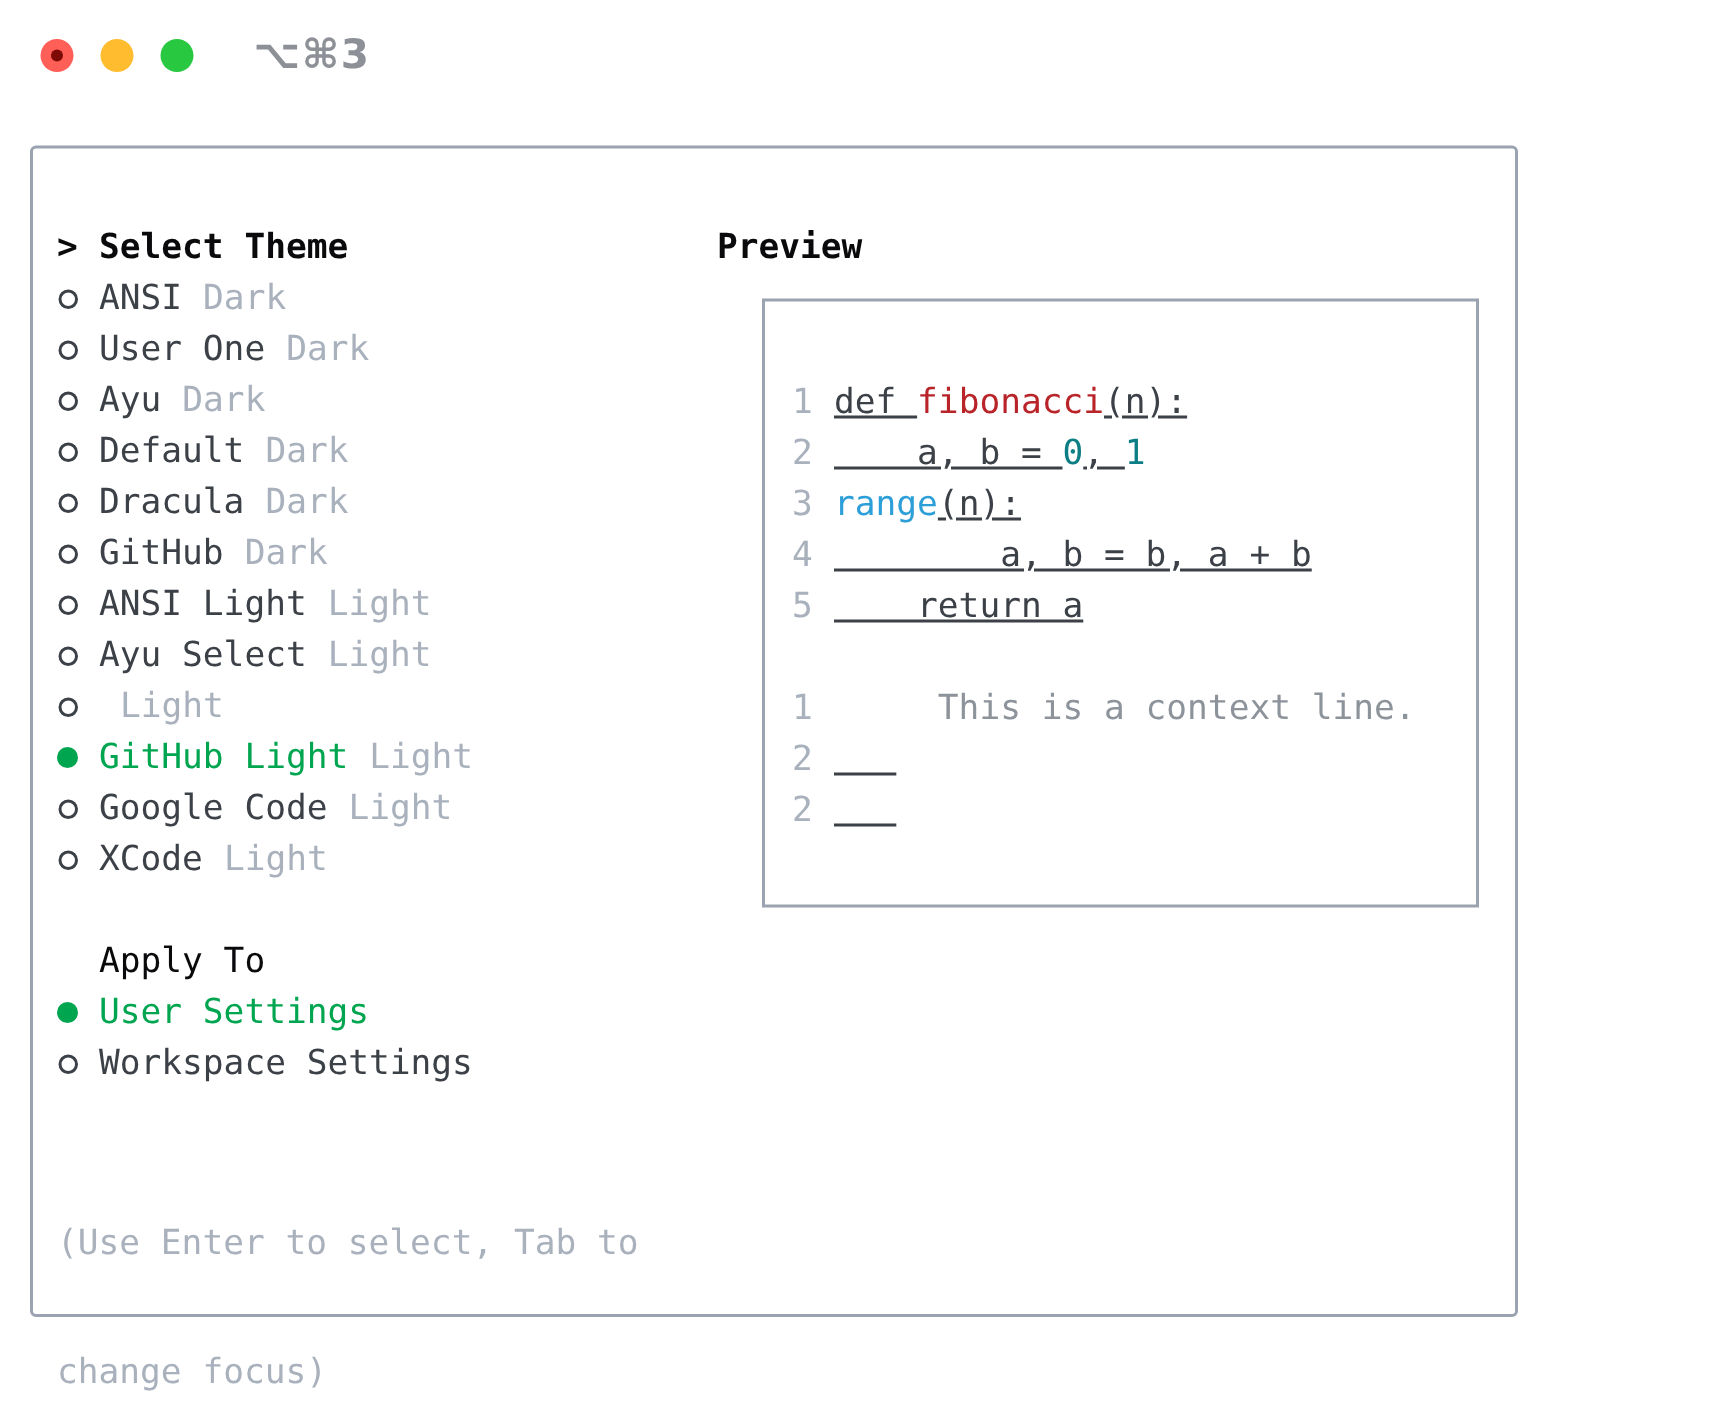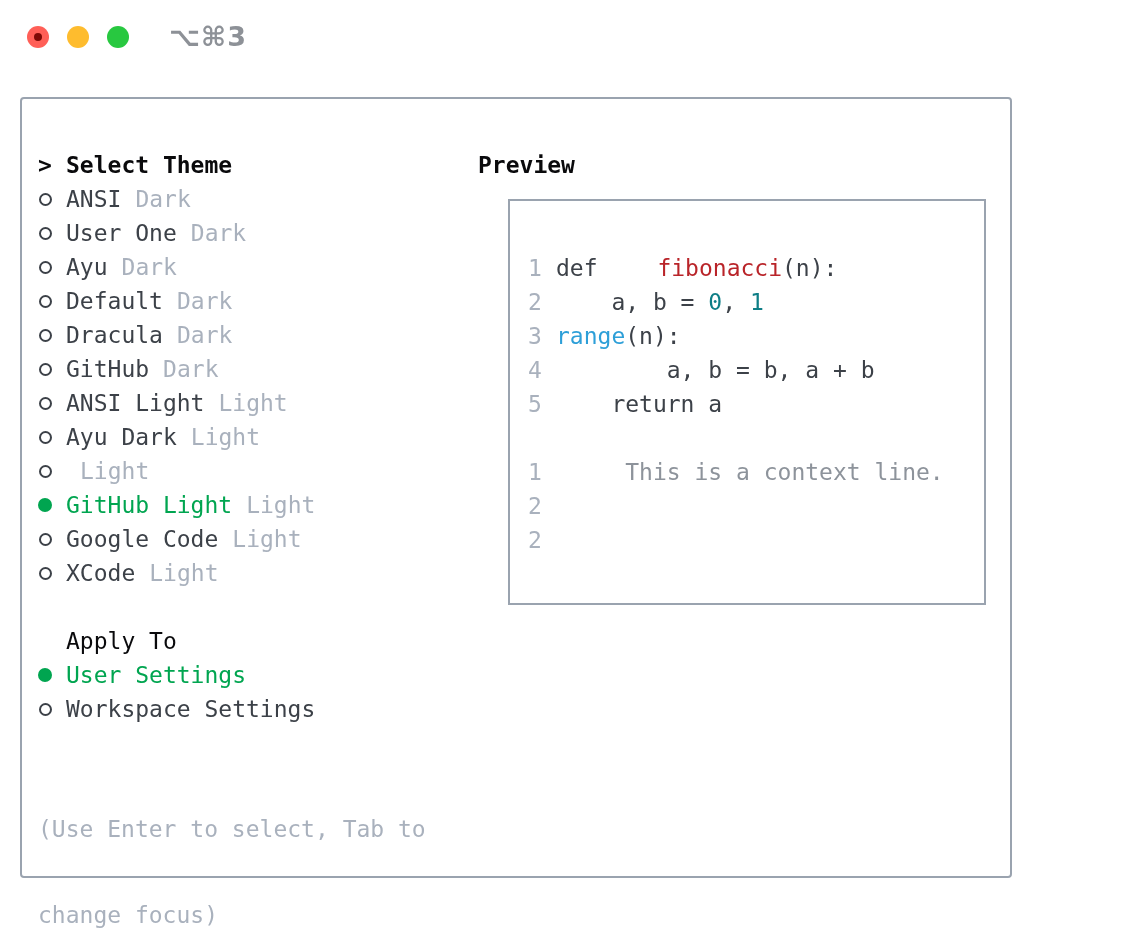--- a/index.html
+++ b/index.html
@@ -56,22 +56,22 @@
   .help div{height:34px;display:flex;align-items:center;}
   
   .right-header{position:absolute;left:456px;top:49px;}
   .preview-box{
     position:absolute;left:486px;top:100px;width:478px;height:406px;
     border:2px solid var(--panel-border);box-sizing:border-box;
     padding:50px 0 0 18px;overflow:hidden;background:#fff;
   }
   .crow{display:flex;align-items:center;height:34px;font-size:23px;white-space:pre;}
   .lnum{color:var(--muted);width:28px;flex:none;}
-  .tok.plain{color:var(--ink-dark);}
-  .tok.function{color:var(--function-red);margin-left:46px;}
+  .tok.plain{color:var(--ink-dark);text-decoration:underline;}
+  .tok.function{color:var(--function-red);}
   .tok.number{color:var(--number-teal);}
   .tok.builtin{color:var(--builtin-blue);}
   .tok.context{color:var(--context-gray);}
   .tok.deleted{color:var(--deleted-red);}
   .tok.added{color:var(--added-green);}
 </style>
 </head>
 <body>
 
 <div class="window">
@@ -93,21 +93,21 @@
         <span class="section-title bold">Select Theme</span>
       </div>
       <div id="theme-list">
           <div class="row item"><span class="marker"><span class="circle"></span></span><span class="name">ANSI</span><span class="tag">Dark</span></div>
           <div class="row item"><span class="marker"><span class="circle"></span></span><span class="name">User One</span><span class="tag">Dark</span></div>
           <div class="row item"><span class="marker"><span class="circle"></span></span><span class="name">Ayu</span><span class="tag">Dark</span></div>
           <div class="row item"><span class="marker"><span class="circle"></span></span><span class="name">Default</span><span class="tag">Dark</span></div>
           <div class="row item"><span class="marker"><span class="circle"></span></span><span class="name">Dracula</span><span class="tag">Dark</span></div>
           <div class="row item"><span class="marker"><span class="circle"></span></span><span class="name">GitHub</span><span class="tag">Dark</span></div>
           <div class="row item"><span class="marker"><span class="circle"></span></span><span class="name">ANSI Light</span><span class="tag">Light</span></div>
-          <div class="row item"><span class="marker"><span class="circle"></span></span><span class="name">Ayu Dark</span><span class="tag">Light</span></div>
+          <div class="row item"><span class="marker"><span class="circle"></span></span><span class="name">Ayu Select</span><span class="tag">Light</span></div>
           <div class="row item"><span class="marker"><span class="circle"></span></span><span class="tag">Light</span></div>
           <div class="row item selected"><span class="marker"><span class="circle filled"></span></span><span class="name">GitHub Light</span><span class="tag">Light</span></div>
           <div class="row item"><span class="marker"><span class="circle"></span></span><span class="name">Google Code</span><span class="tag">Light</span></div>
           <div class="row item"><span class="marker"><span class="circle"></span></span><span class="name">XCode</span><span class="tag">Light</span></div>
         </div>
       <div class="row"></div>
       <div class="row">
         <span class="marker"></span>
         <span class="section-title">Apply To</span>
       </div>

